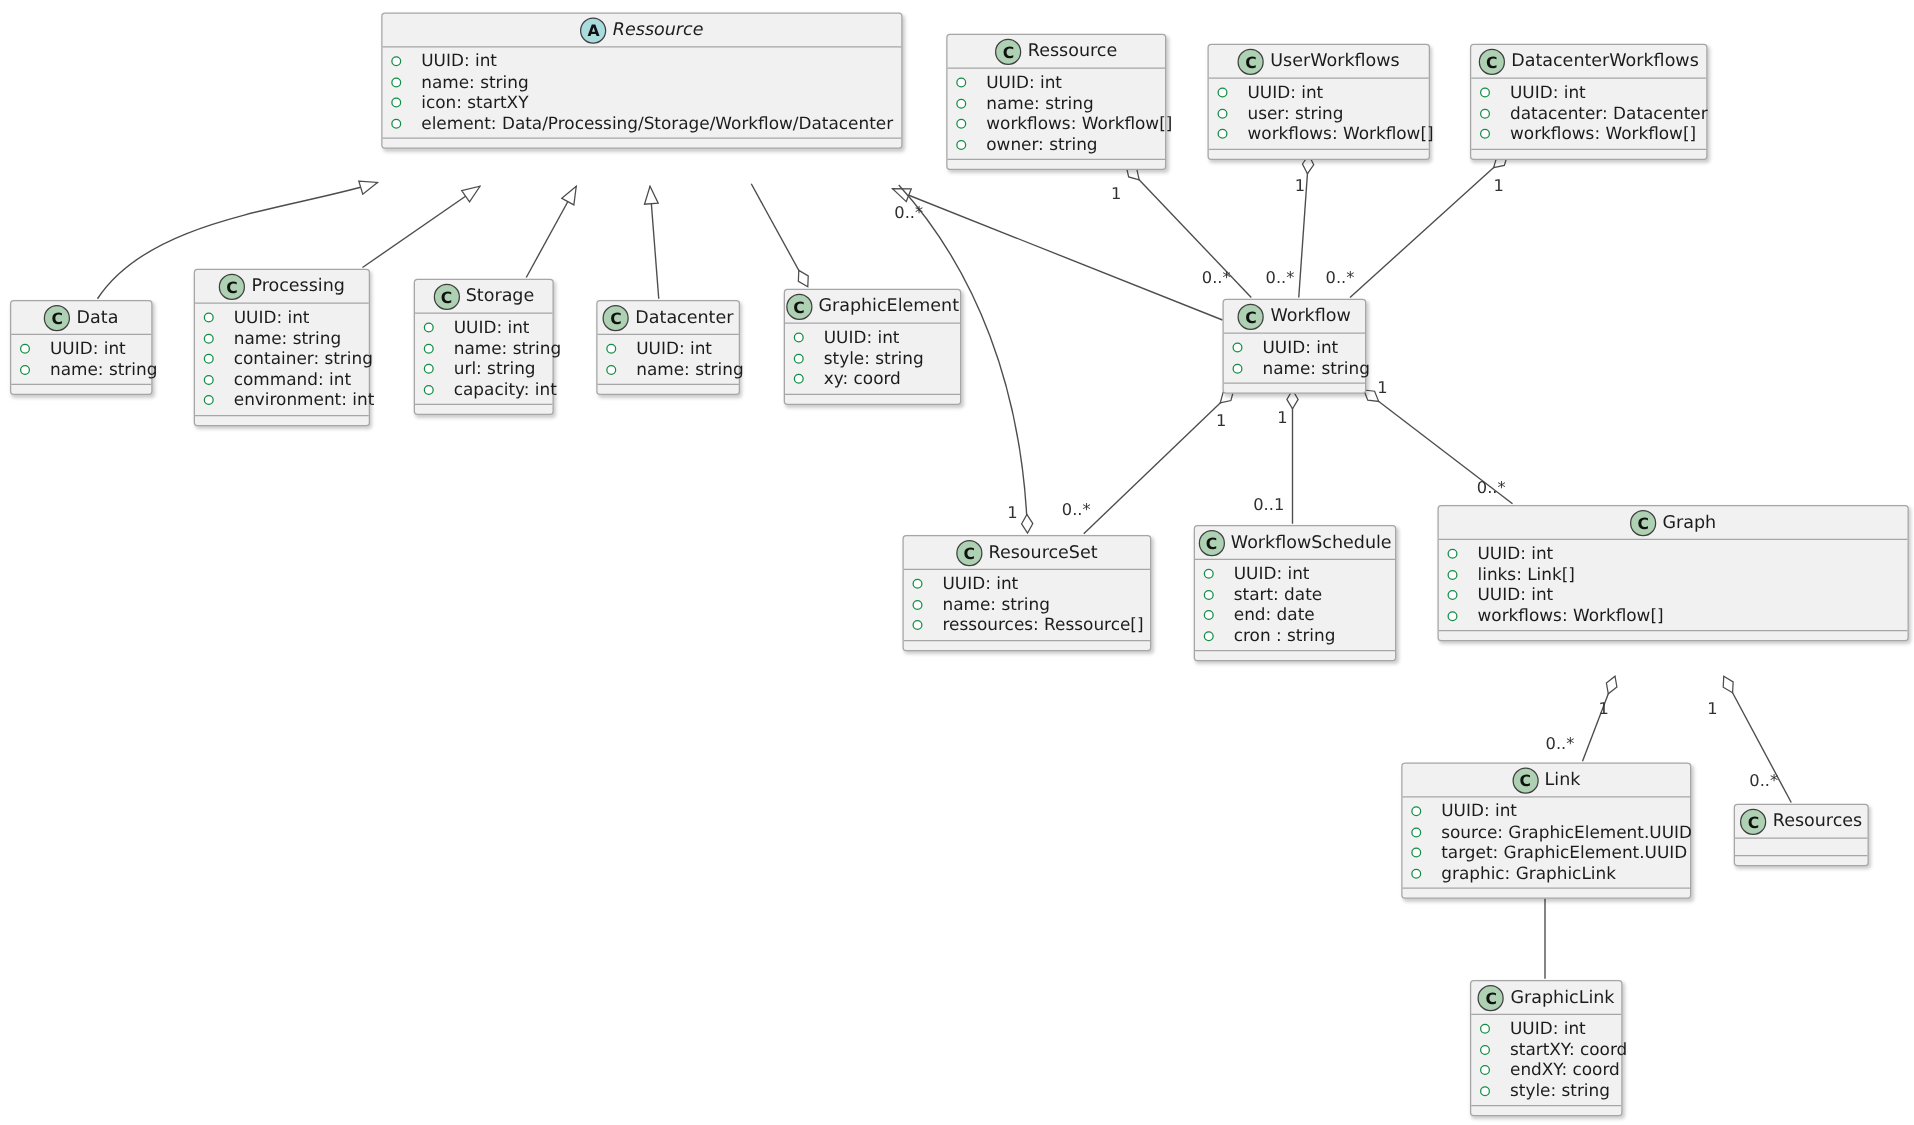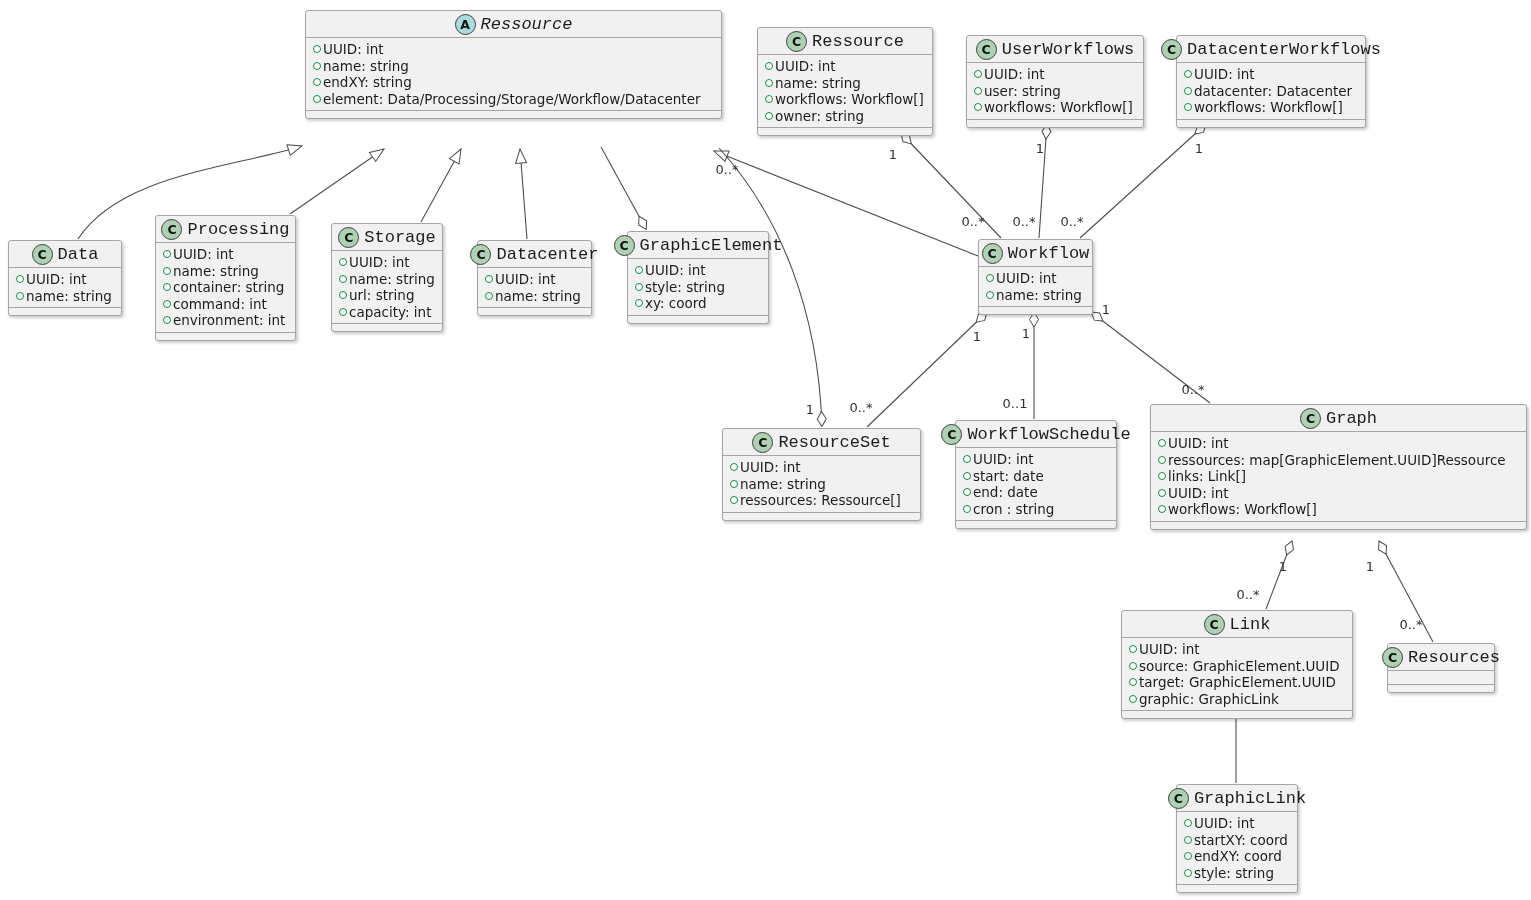--- a/index.html
+++ b/index.html
@@ -13,24 +13,24 @@
   #edges{position:absolute;left:0;top:0;width:1531px;height:900px;}
   path.edge{fill:none;stroke:var(--line);stroke-width:1.1px;}
   text.mult{font-size:13px;fill:#303030;text-anchor:middle;font-family:"DejaVu Sans","Liberation Sans",sans-serif;}
   .uml-class{position:absolute;background:var(--box-fill);border:1px solid var(--box-border);
              border-radius:3px;box-shadow:1.5px 2px 3px rgba(0,0,0,.2);color:var(--text);}
   .uml-header{display:flex;align-items:center;justify-content:center;gap:5px;height:26px;padding:0 6px;}
   .spot{width:19px;height:19px;border-radius:50%;display:flex;align-items:center;justify-content:center;
         font-weight:bold;font-size:12.5px;border:1px solid var(--spot-border);flex:0 0 auto;color:#111;}
   .spot-class{background:var(--class-spot);}
   .spot-abstract{background:var(--abstract-spot);}
-  .cls-name{font-size:17px;white-space:nowrap;font-family:Liberation Mono, monospace;}
+  .cls-name{font-size:14px;white-space:nowrap;}
   .abstract .cls-name{font-style:italic;}
   .uml-attrs{border-top:1px solid var(--box-border);padding:3px 0;min-height:7px;}
-  .attr-row{display:flex;align-items:center;gap:2px;padding:0 8px 0 7px;height:16.5px;white-space:nowrap;
+  .attr-row{display:flex;align-items:center;gap:16px;padding:0 8px 0 7px;height:16.5px;white-space:nowrap;
             font-size:13.5px;}
   .attr-icon{width:6px;height:6px;border:1.5px solid var(--attr-icon);border-radius:50%;flex:0 0 auto;background:#fff;}
   .uml-methods{border-top:1px solid var(--box-border);height:7px;}
 </style>
 </head>
 <body>
 
 <div id="canvas">
   <svg id="edges" xmlns="http://www.w3.org/2000/svg">
     <defs>
@@ -88,21 +88,21 @@
         <div class="attr-row">
           <span class="attr-icon"></span>
           <span>UUID: int</span>
         </div>
         <div class="attr-row">
           <span class="attr-icon"></span>
           <span>name: string</span>
         </div>
         <div class="attr-row">
           <span class="attr-icon"></span>
-          <span>endXY: string</span>
+          <span>icon: startXY</span>
         </div>
         <div class="attr-row">
           <span class="attr-icon"></span>
           <span>element: Data/Processing/Storage/Workflow/Datacenter</span>
         </div>
       </div>
       <div class="uml-methods"></div>
     </div>
     <div class="uml-class" style="left: 757px; top: 27px; width: 174px;">
       <div class="uml-header">
@@ -345,24 +345,20 @@
     </div>
     <div class="uml-class" style="left: 1150px; top: 404px; width: 375px;">
       <div class="uml-header">
         <span class="spot spot-class">C</span>
         <span class="cls-name">Graph</span>
       </div>
       <div class="uml-attrs">
         <div class="attr-row">
           <span class="attr-icon"></span>
           <span>UUID: int</span>
-        </div>
-        <div class="attr-row">
-          <span class="attr-icon"></span>
-          <span>ressources: map[GraphicElement.UUID]Ressource</span>
         </div>
         <div class="attr-row">
           <span class="attr-icon"></span>
           <span>links: Link[]</span>
         </div>
         <div class="attr-row">
           <span class="attr-icon"></span>
           <span>UUID: int</span>
         </div>
         <div class="attr-row">

